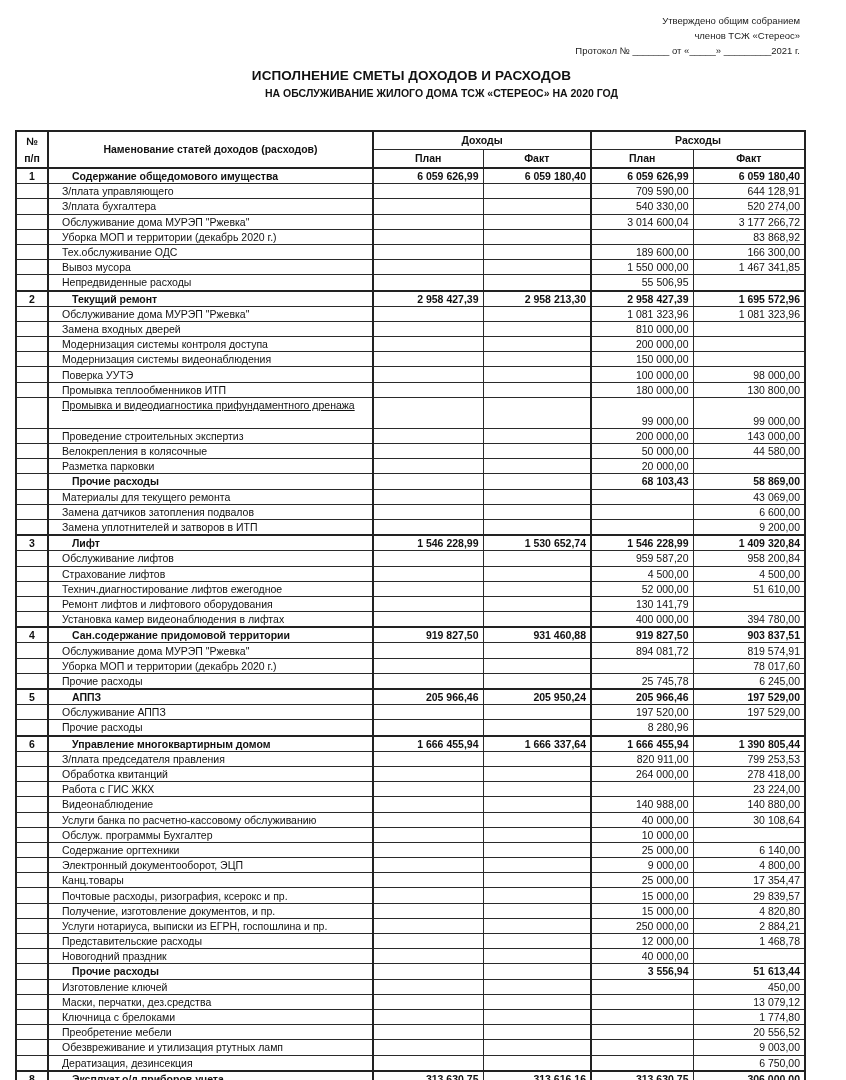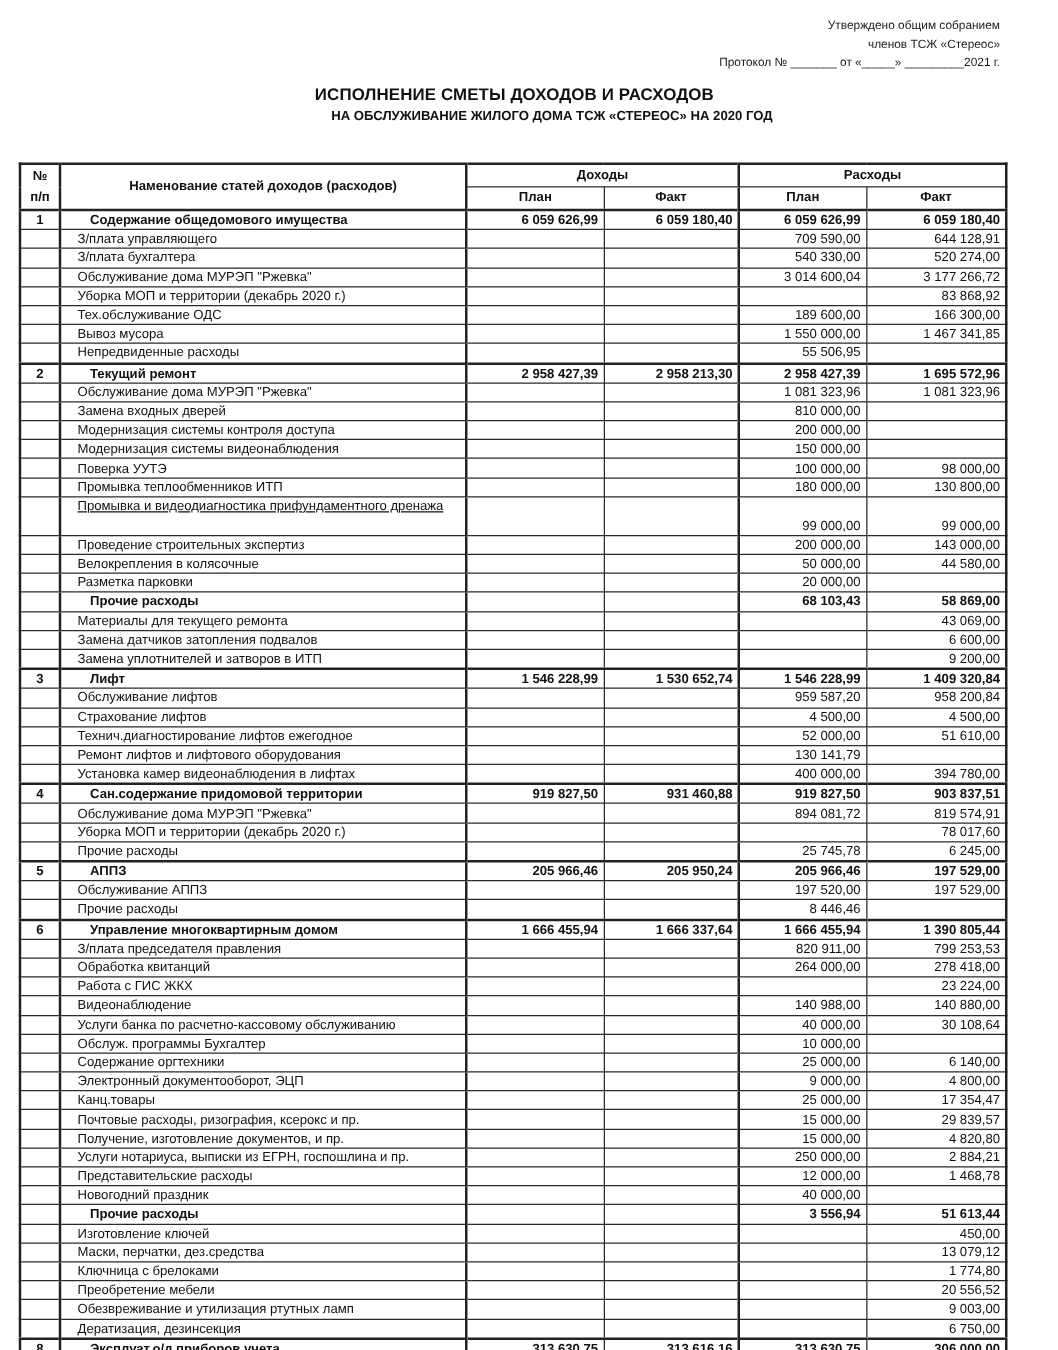--- a/index.html
+++ b/index.html
@@ -348,21 +348,21 @@
         <td class="v"></td>
         <td class="v thick-r"></td>
         <td class="v">197 520,00</td>
         <td class="v">197 529,00</td>
       </tr>
       <tr>
         <td class="num thick-r"></td>
         <td class="name thick-r sub">Прочие расходы</td>
         <td class="v"></td>
         <td class="v thick-r"></td>
-        <td class="v">8 446,46</td>
+        <td class="v">8 280,96</td>
         <td class="v"></td>
       </tr>
       <tr class="group">
         <td class="num thick-r">6</td>
         <td class="name thick-r bold">Управление многоквартирным домом</td>
         <td class="v bold">1 666 455,94</td>
         <td class="v thick-r bold">1 666 337,64</td>
         <td class="v bold">1 666 455,94</td>
         <td class="v bold">1 390 805,44</td>
       </tr>

